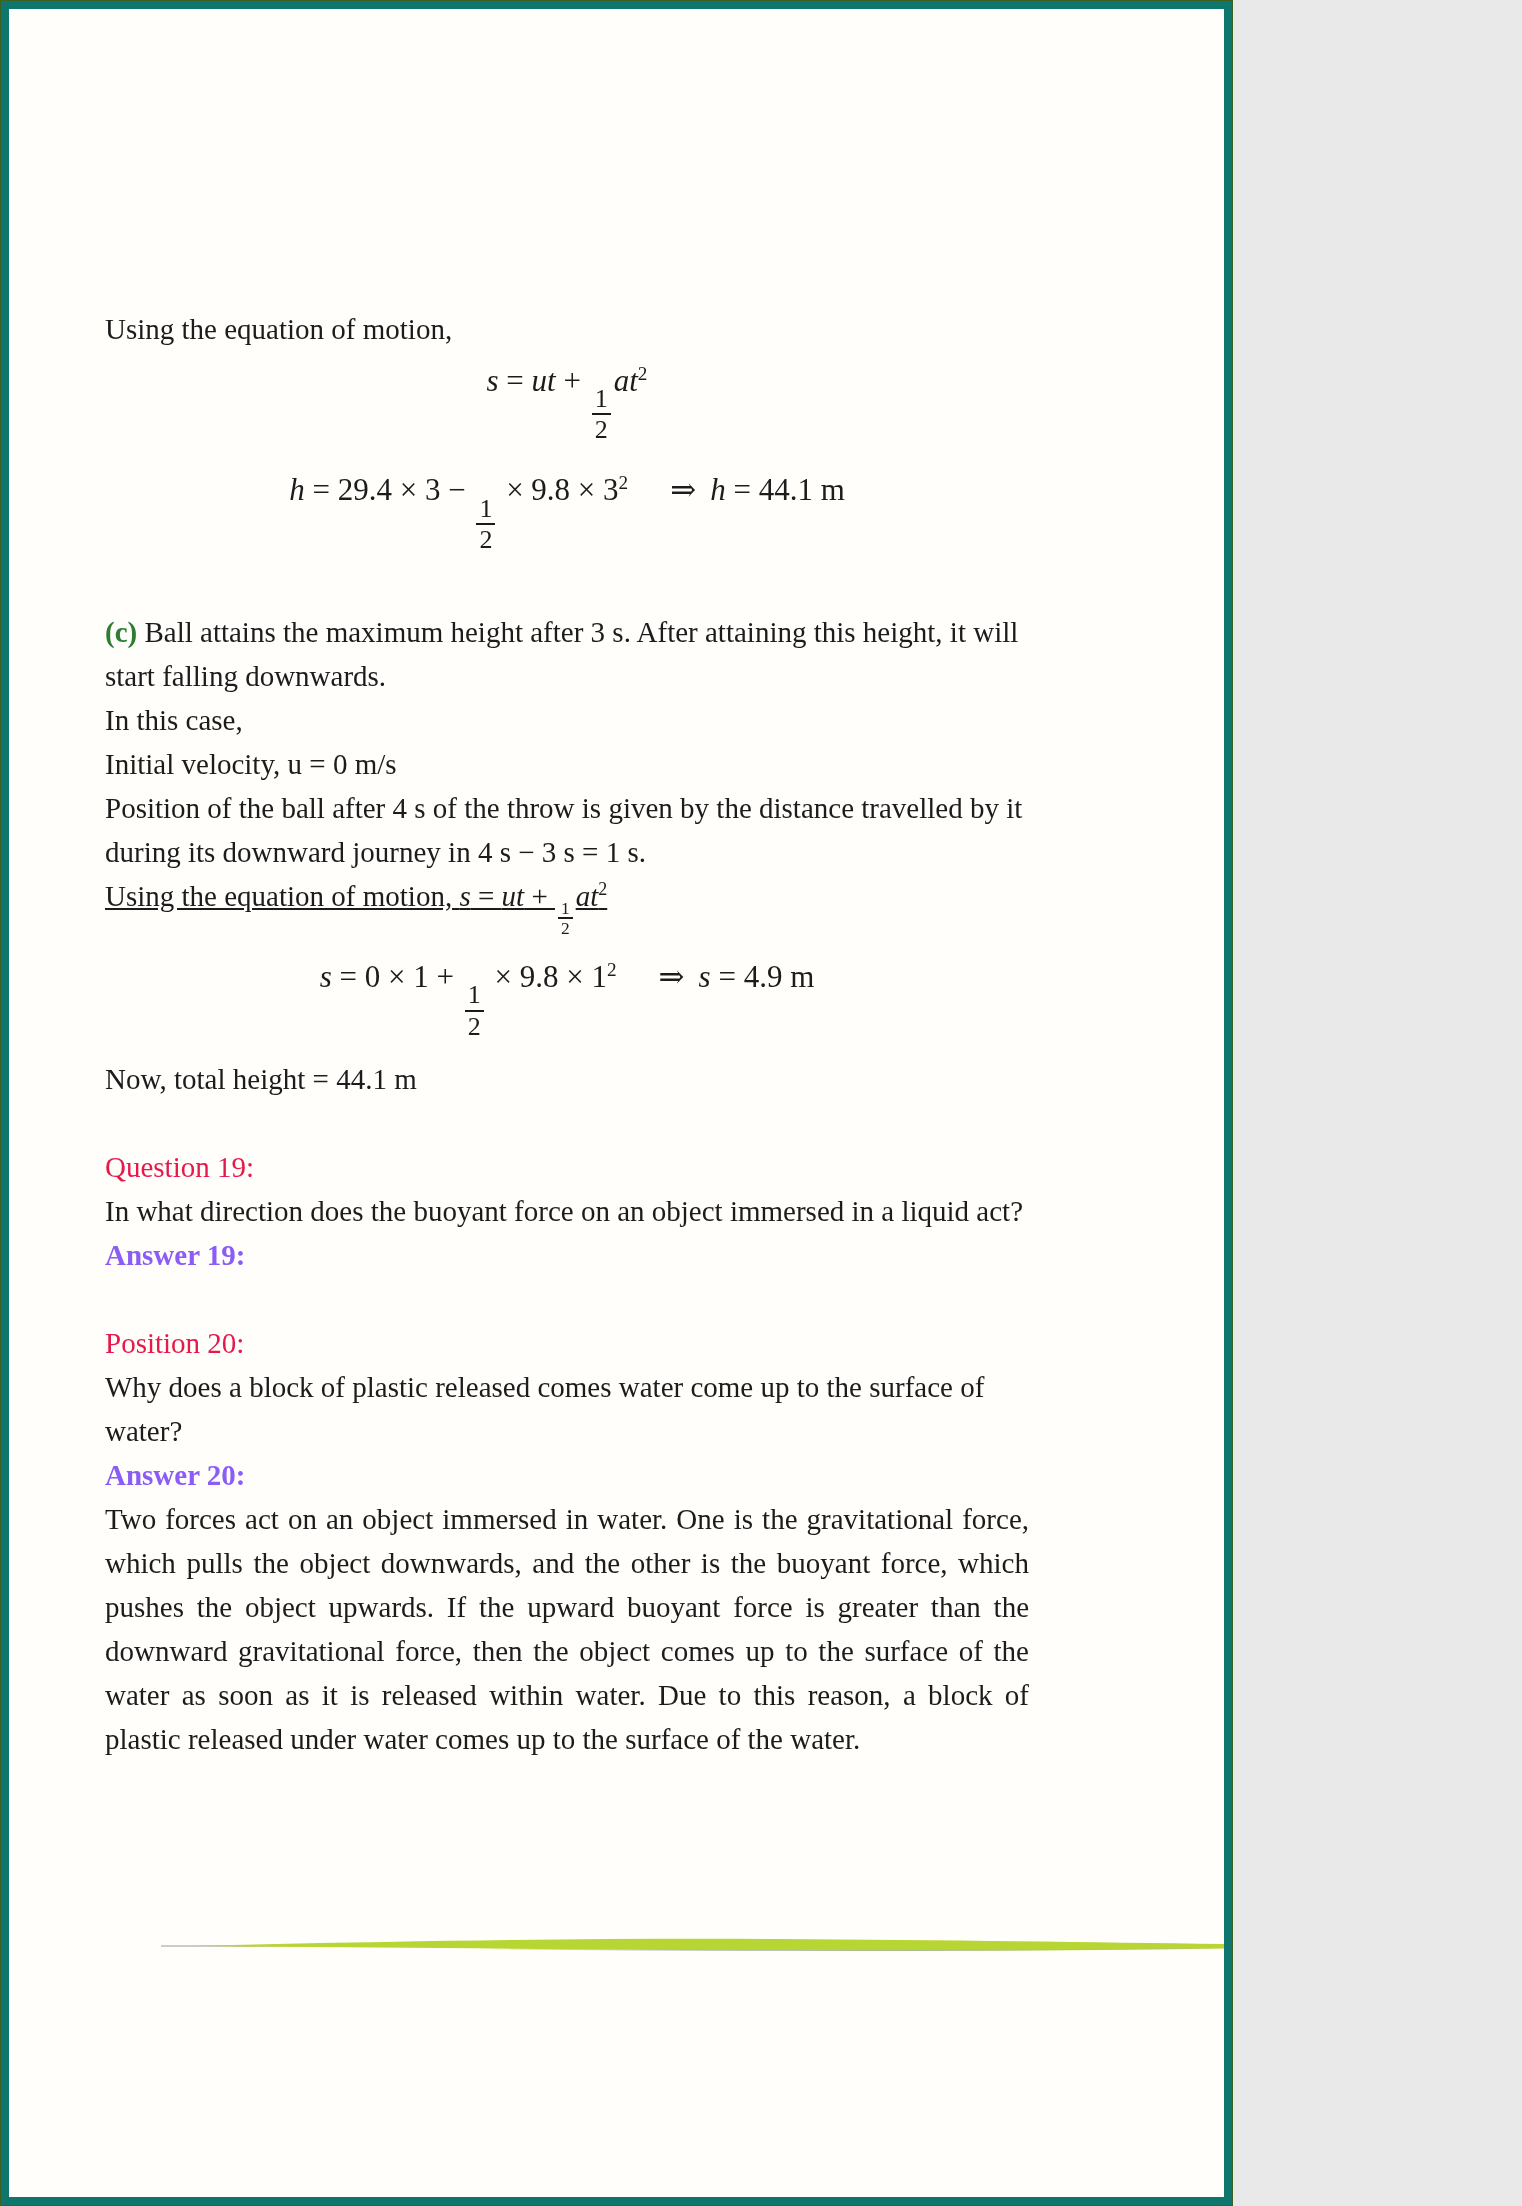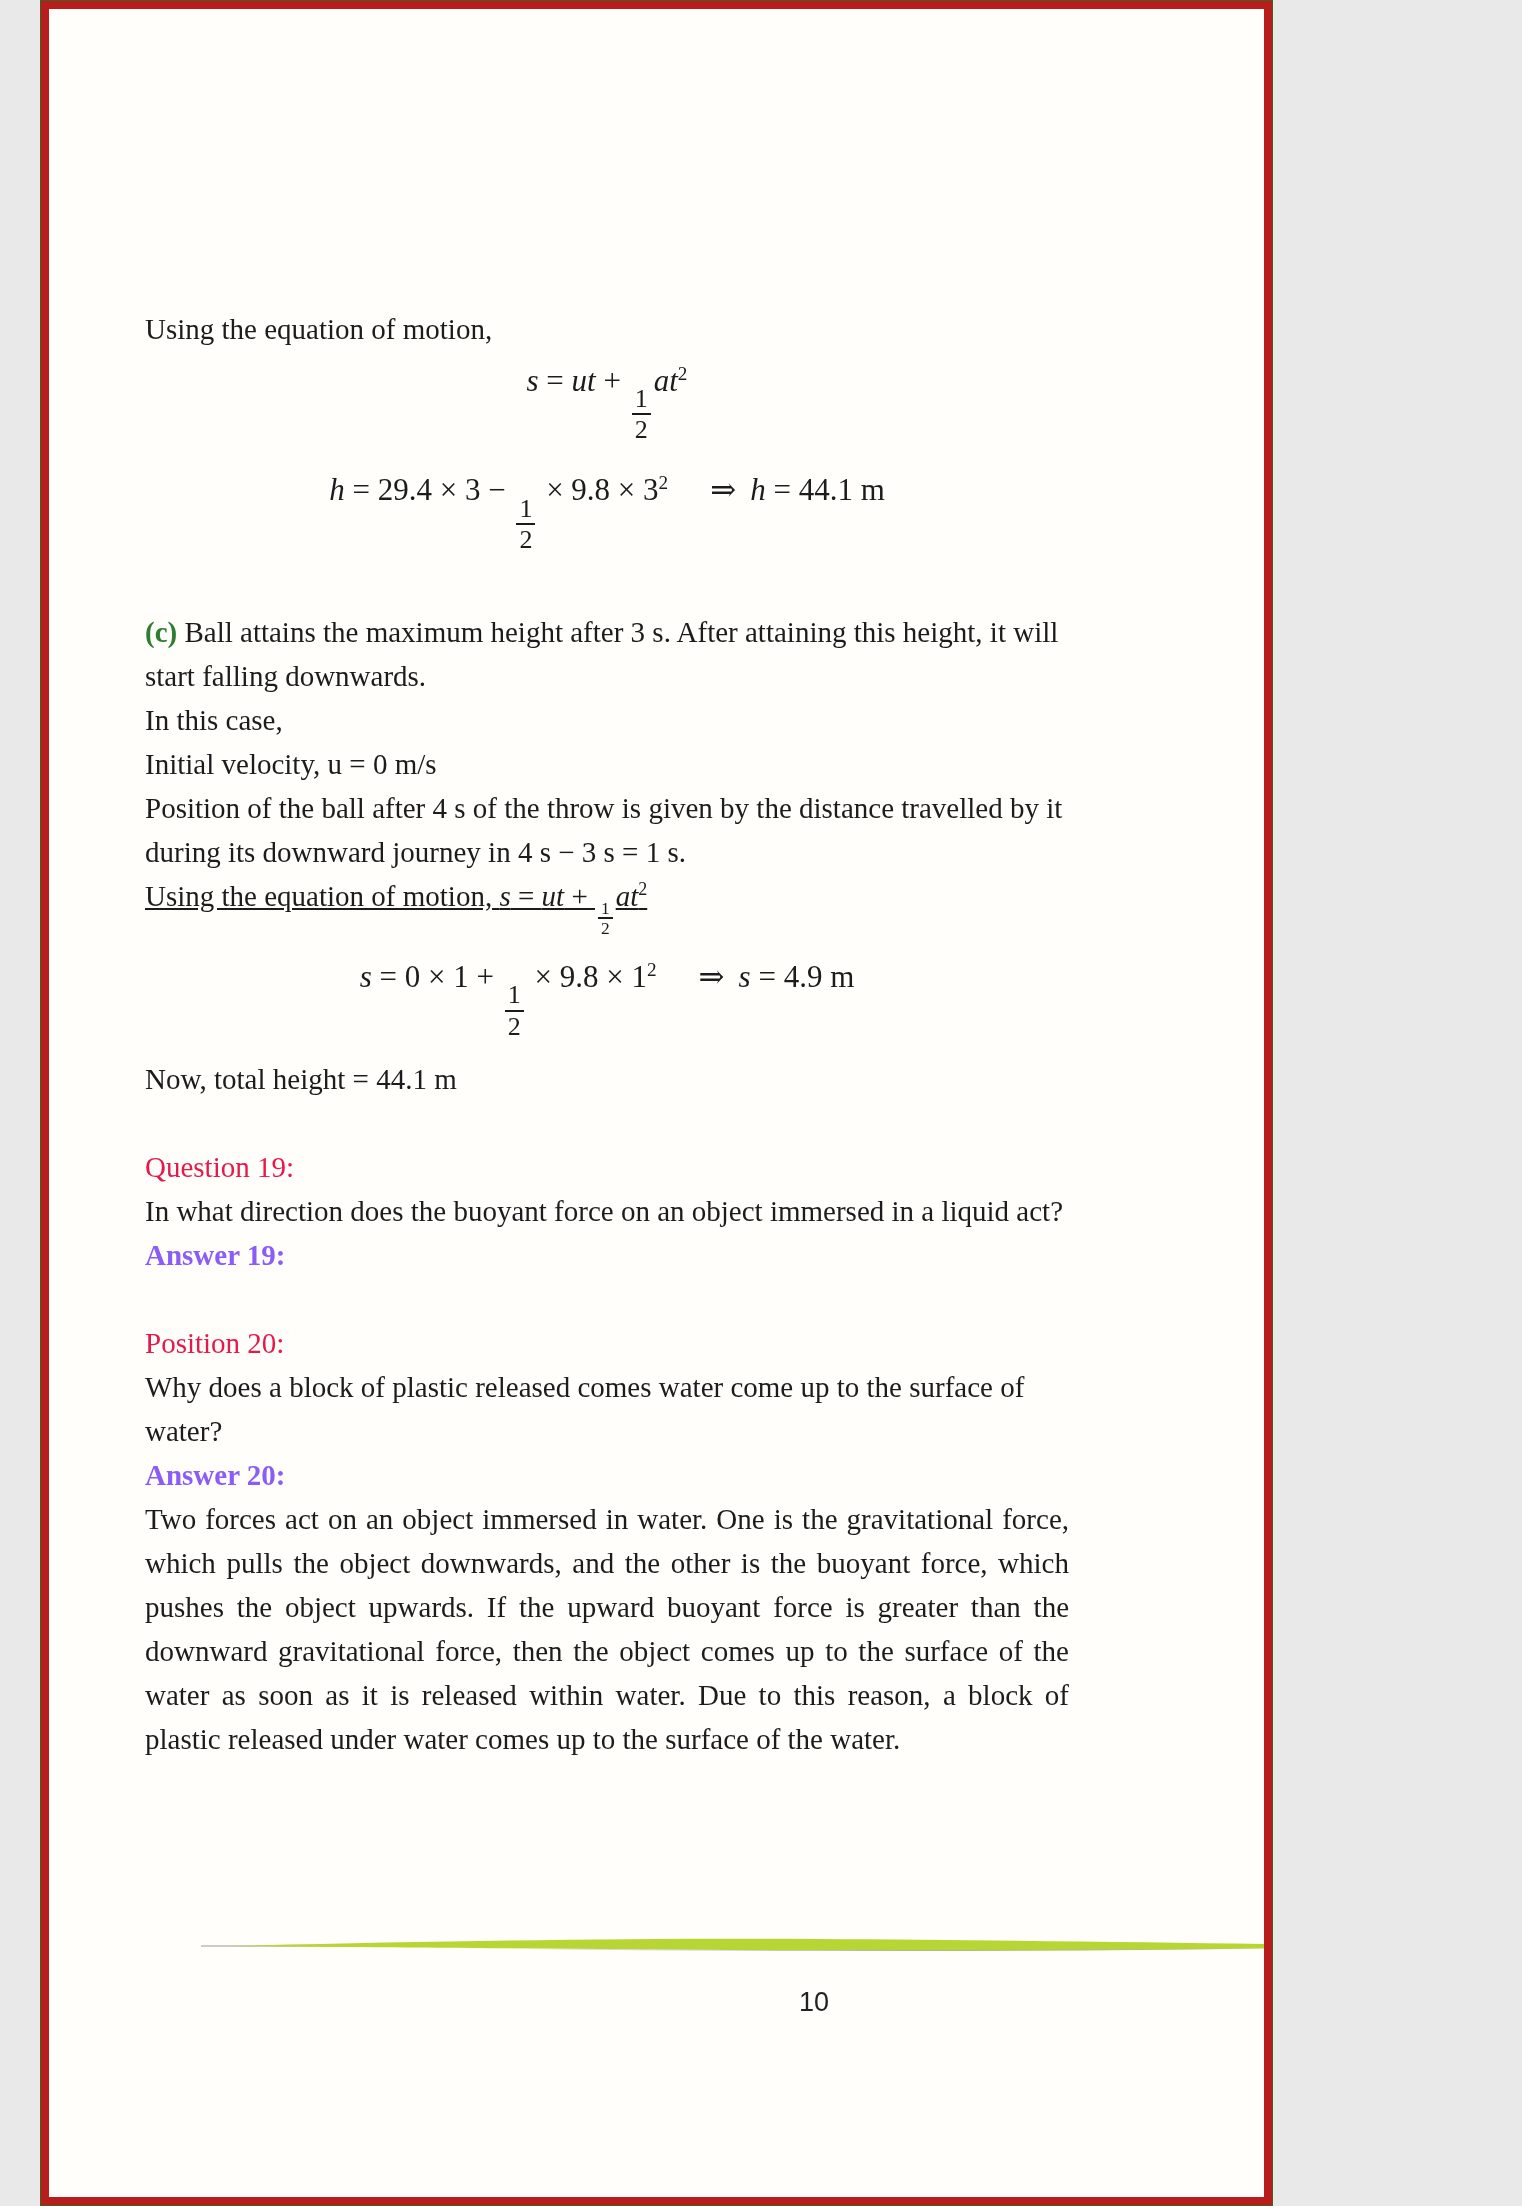--- a/index.html
+++ b/index.html
@@ -1,27 +1,26 @@
 <!DOCTYPE html>
 <html><head>
 <meta charset="utf-8">
 <style>
   html,body { margin:0; padding:0; background:#e9e9e9; }
   .page {
     position:relative;
     width:1233px; height:2206px;
     box-sizing:border-box;
     background:#fffefb;
-    border:9px solid #b91c1c;
+    border:9px solid #0f766e;
     outline:1px solid #3c6120;
     outline-offset:-1px;
     font-family:"Liberation Serif","DejaVu Serif",serif;
     color:#1c1c1c;
     overflow:hidden;
-    margin-left:40px;
   }
   .text-column {
     position:absolute;
     left:96px; top:298px;
     width:924px;
     font-size:29px;
     line-height:44px;
   }
   p { margin:0; }
   .justified { text-align:justify; }
@@ -139,15 +138,14 @@
   </div>
 
   <div class="divider-wrap">
     <svg width="1230" height="18" viewBox="0 0 1230 18">
       <line x1="2" y1="9" x2="1228" y2="9" stroke="#9a9a9a" stroke-width="1.2"></line>
       <path d="M30,9 C 250,4 430,1 620,2 C 850,3.5 1050,7 1205,9 C 1000,13 790,15 600,13.5 C 400,12 180,10.5 30,9 Z" fill="#b8d633"></path>
       <path d="M330,12 C 600,15.5 900,14 1150,10.5 C 900,12.8 600,13.8 330,12 Z" fill="#aab4be" opacity="0.7"></path>
     </svg>
   </div>
 
-  <div class="page-number">10</div>
 
 </div>
 
 </body></html>

